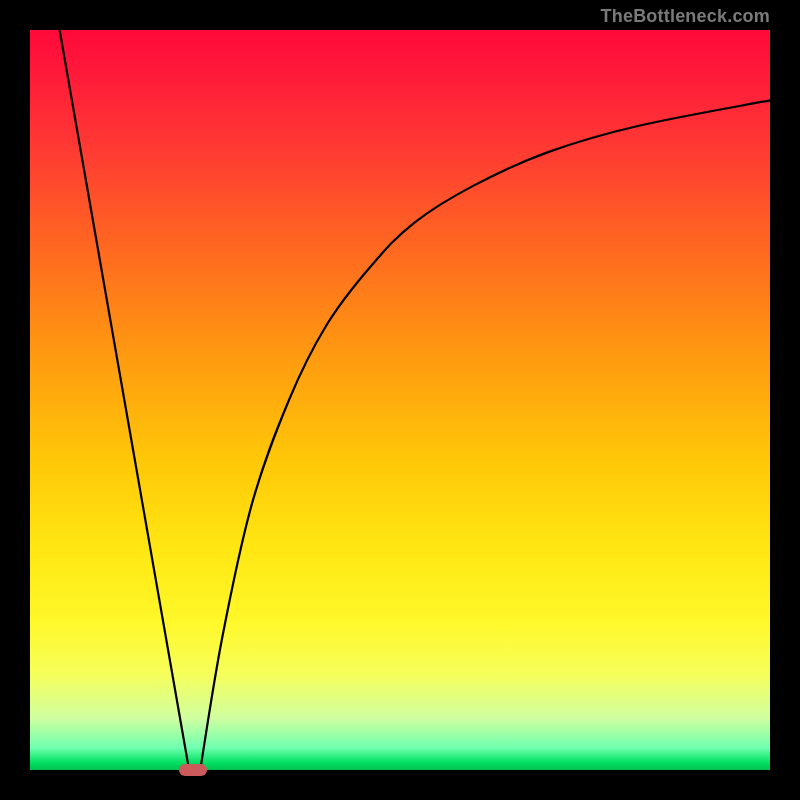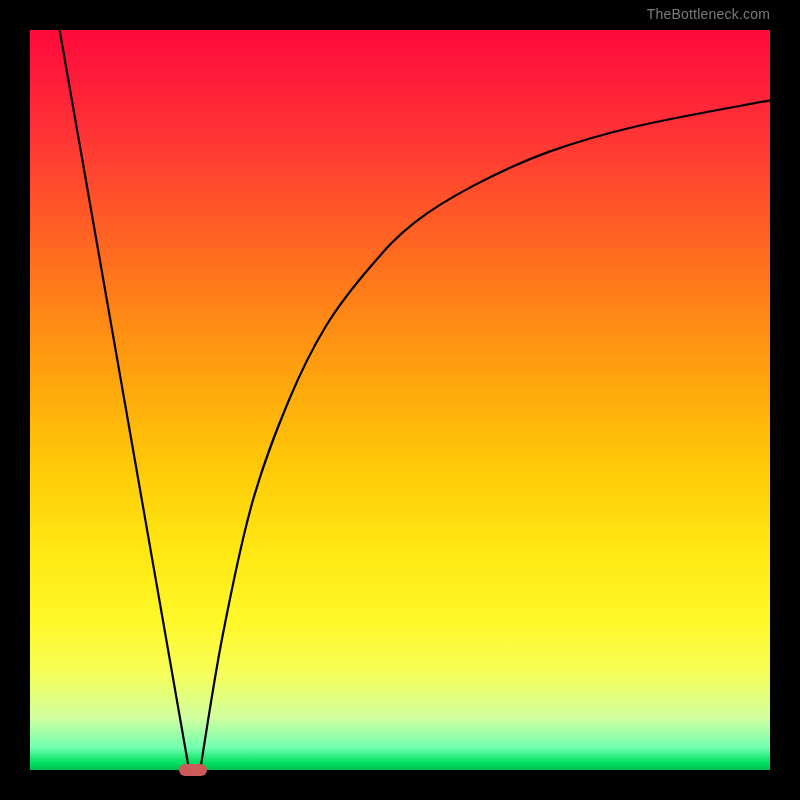--- a/index.html
+++ b/index.html
@@ -47,23 +47,24 @@
       #70ffb0 97%,
       #00e060 99%,
       #00c050 100%
     );
   }
   .watermark {
     position: absolute;
     top: -24px;
     right: 0;
     color: #7a7a7a;
-    font-size: 14px;
+    font-size: 18px;
     letter-spacing: 0.2px;
     user-select: none;
+    font-weight: bold;
   }
   svg.curve {
     position: absolute;
     left: 0;
     top: 0;
     width: 740px;
     height: 740px;
     overflow: visible;
   }
   .marker {

